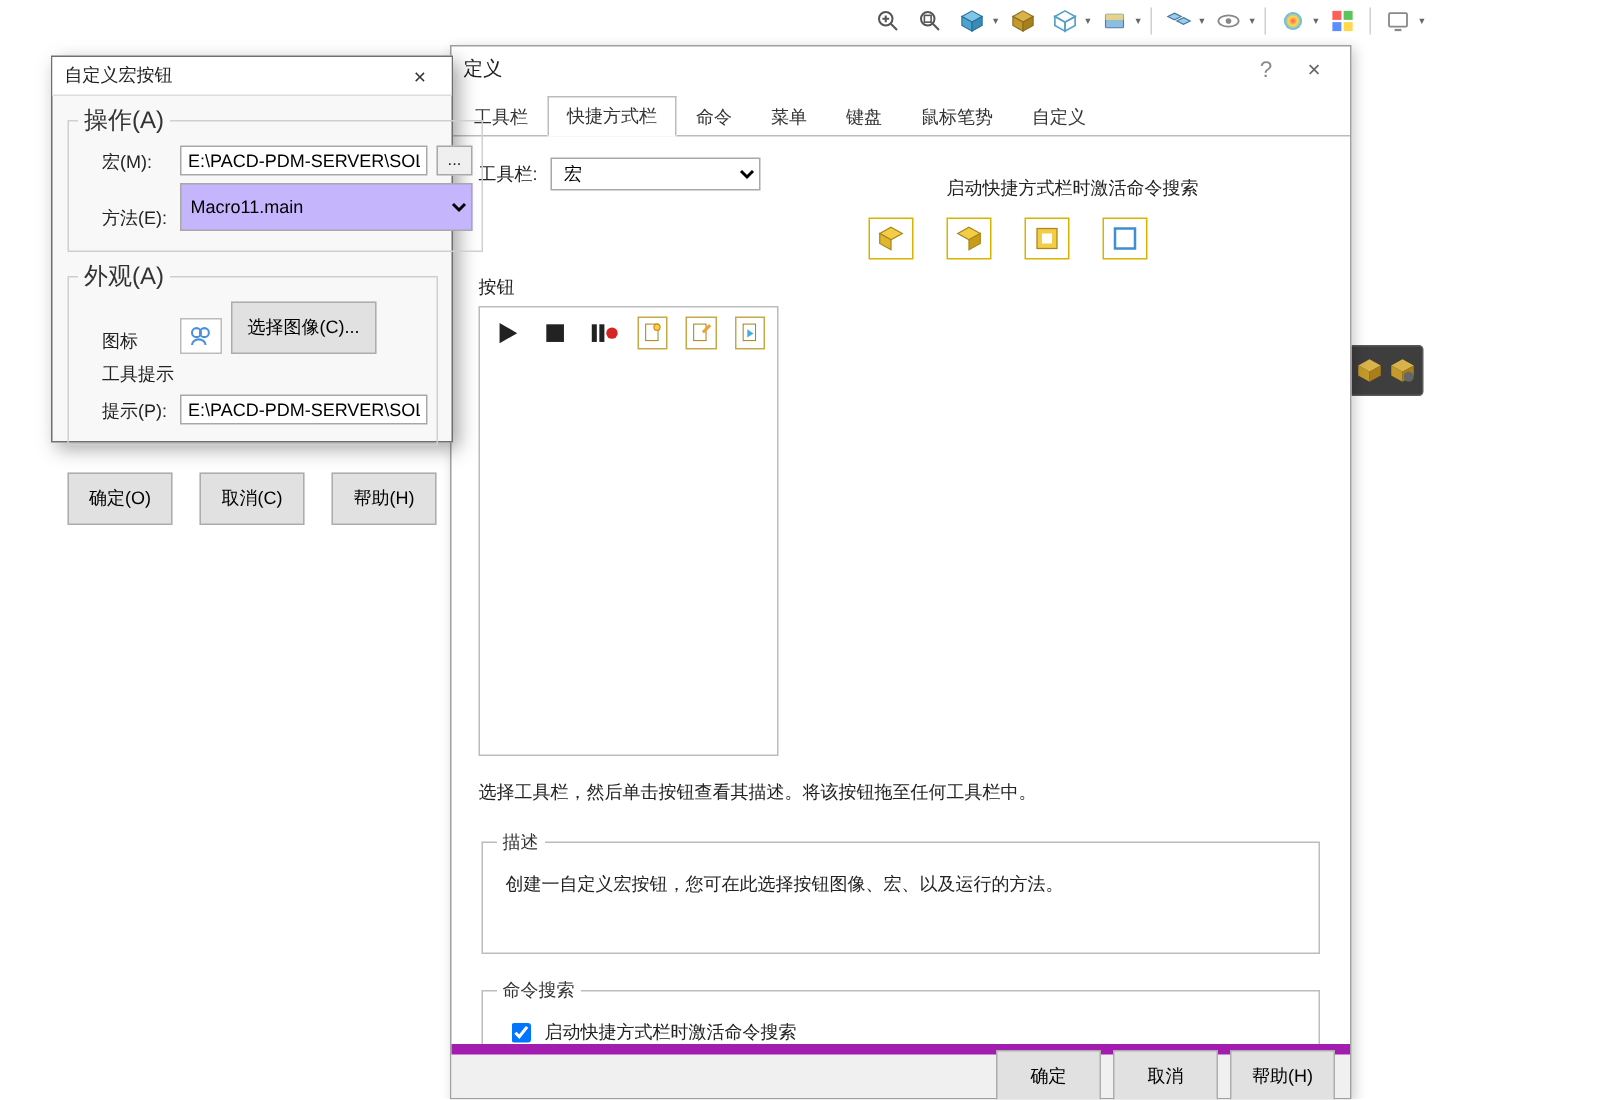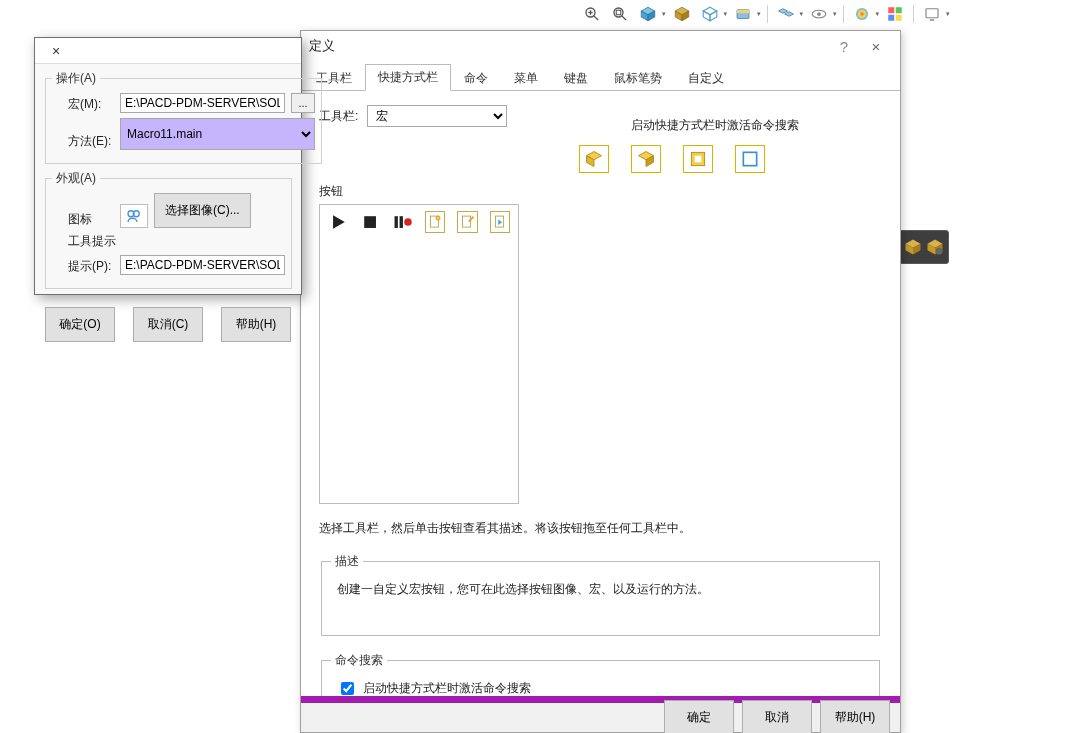--- a/index.html
+++ b/index.html
@@ -54,21 +54,21 @@
   button.winbtn{height:35px;min-width:70px;border:1px solid #adadad;background:#e1e1e1;font:inherit;padding:0 10px;cursor:pointer;}
 
   
   .dlg-macro{position:absolute;left:34px;top:37px;width:268px;height:258px;background:#f8f8f8;border:1px solid #6f6f6f;box-shadow:4px 4px 12px rgba(0,0,0,0.35);}
   .dlg-macro .titlebar{height:26px;display:flex;align-items:center;padding:0 8px;background:#fff;border-bottom:1px solid #dcdcdc;font-size:12px;}
   .dlg-macro .titlebar .ttl{flex:1;}
   .dlg-macro .close{width:26px;height:24px;display:flex;align-items:center;justify-content:center;color:#333;font-size:14px;}
 
   .macro-body{padding:6px 10px;}
   fieldset.grp{border:1px solid #cfcfcf;margin:0 0 6px 0;padding:6px 6px 8px 6px;}
-  fieldset.grp legend{padding:0 4px;color:#333;font-size:12px;}
+  fieldset.grp legend{padding:0 4px;color:#333;font-size:16px;}
   .frow{display:flex;align-items:flex-end;margin-bottom:5px;gap:6px;margin-left:16px;}
   .frow .flab{width:46px;white-space:nowrap;}
   .frow input[type=text]{flex:1;height:20px;border:1px solid #a8a8a8;font:inherit;padding:0 4px;background:#fff;}
   .frow select{flex:1;height:32px;border:1px solid #a8a8a8;font:inherit;background:#c4b5fd;padding:0 2px;}
   .browse{width:24px;height:20px;border:1px solid #a8a8a8;background:#efefef;display:flex;align-items:center;justify-content:center;font-size:11px;}
 
   .icon-slot{width:28px;height:24px;border:1px solid #bcbcbc;background:#fff;display:flex;align-items:center;justify-content:center;}
 
   .macro-footer{display:flex;justify-content:space-between;gap:8px;padding:6px 10px;}
 </style>
@@ -301,20 +301,21 @@
 
     <div class="dlg-footer">
       <button class="winbtn">确定</button>
       <button class="winbtn">取消</button>
       <button class="winbtn"><span>帮助(H)</span></button>
     </div>
   </div>
 
   <div class="dlg-macro">
     <div class="titlebar">
+      <span class="ttl">自定义宏按钮</span>
       <div class="close">×</div>
     </div>
 
     <div class="macro-body">
       <fieldset class="grp">
         <legend><span>操作(A)</span></legend>
         <div class="frow">
           <span class="flab"><span>宏(M):</span></span>
           <input type="text" value="E:\PACD-PDM-SERVER\SOLIDWORKS\" style="">
           <div class="browse">...</div>

